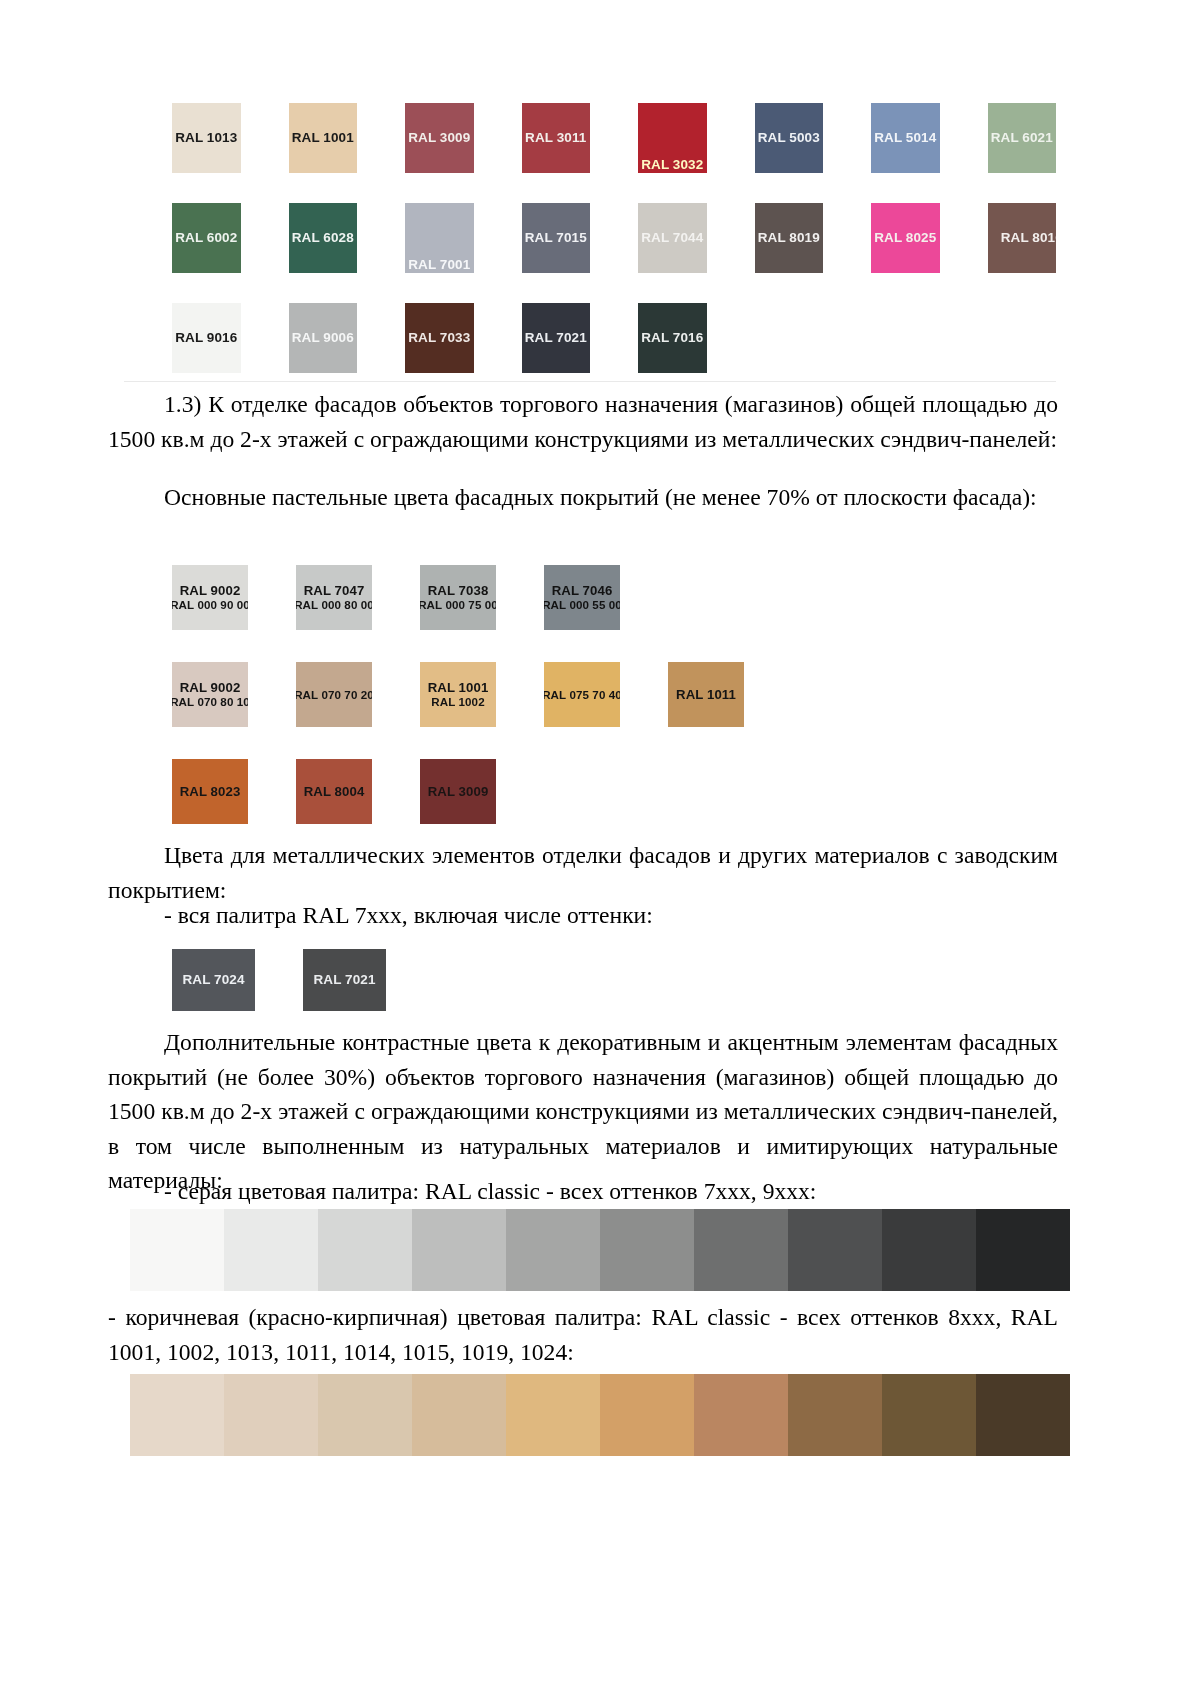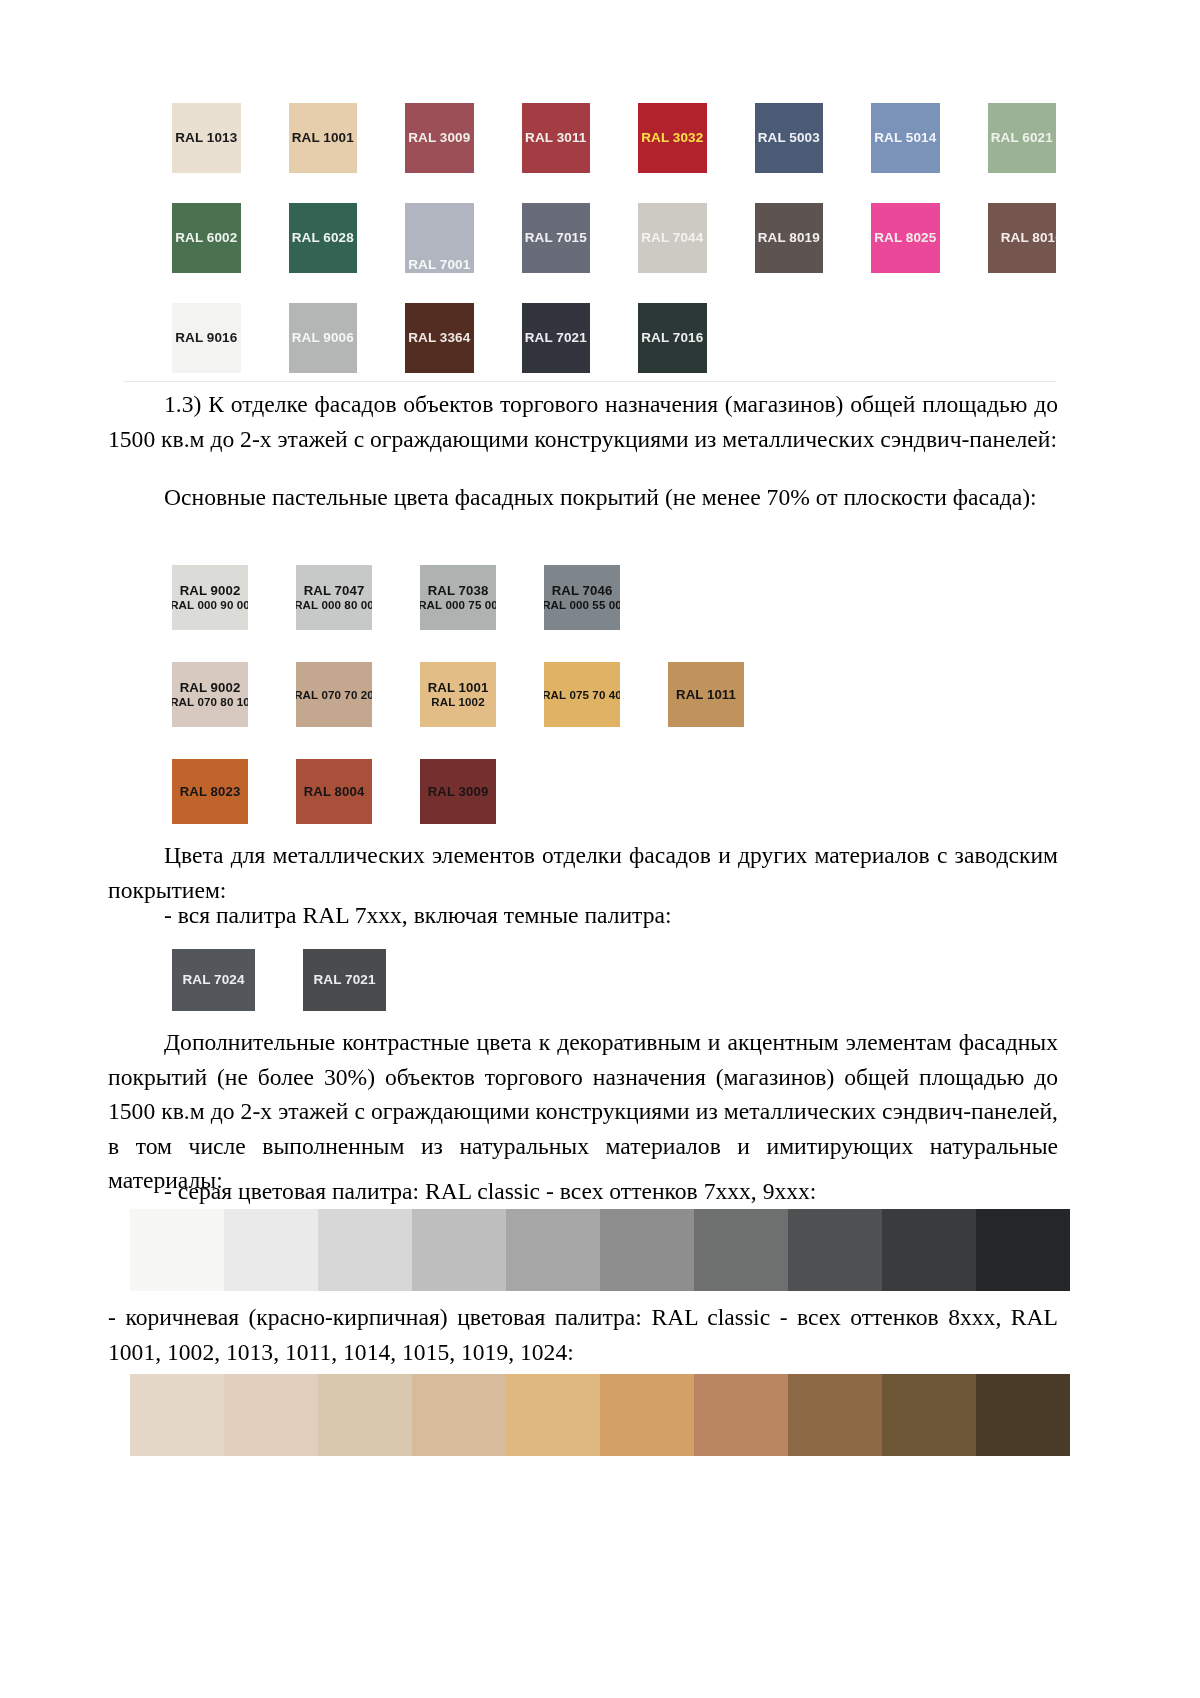--- a/index.html
+++ b/index.html
@@ -165,21 +165,21 @@
         <div class="swatch" style="background: rgb(156, 79, 87); color: rgb(242, 238, 234);">
           <span class="l1">RAL 3009</span>
         </div>
       </div>
       <div class="cellwrap">
         <div class="swatch" style="background: rgb(164, 60, 67); color: rgb(242, 238, 234);">
           <span class="l1">RAL 3011</span>
         </div>
       </div>
       <div class="cellwrap">
-        <div class="swatch" style="background: rgb(178, 34, 45); color: #fde047;">
+        <div class="swatch" style="background: rgb(178, 34, 45); color: #fef9c3; justify-content: flex-end;">
           <span class="l1">RAL 3032</span>
         </div>
       </div>
       <div class="cellwrap">
         <div class="swatch" style="background: rgb(75, 90, 117); color: rgb(238, 241, 245);">
           <span class="l1">RAL 5003</span>
         </div>
       </div>
       <div class="cellwrap">
         <div class="swatch" style="background: rgb(123, 147, 184); color: rgb(241, 244, 248);">
@@ -236,21 +236,21 @@
           <span class="l1">RAL 9016</span>
         </div>
       </div>
       <div class="cellwrap">
         <div class="swatch" style="background: rgb(180, 182, 182); color: rgb(245, 246, 246);">
           <span class="l1">RAL 9006</span>
         </div>
       </div>
       <div class="cellwrap">
         <div class="swatch" style="background: rgb(84, 45, 34); color: rgb(239, 232, 229);">
-          <span class="l1">RAL 3364</span>
+          <span class="l1">RAL 7033</span>
         </div>
       </div>
       <div class="cellwrap">
         <div class="swatch" style="background: rgb(50, 53, 62); color: rgb(236, 238, 241);">
           <span class="l1">RAL 7021</span>
         </div>
       </div>
       <div class="cellwrap">
         <div class="swatch" style="background: rgb(43, 56, 54); color: rgb(235, 238, 237);">
           <span class="l1">RAL 7016</span>
@@ -329,21 +329,21 @@
       </div>
       <div class="cellwrap">
         <div class="swatch" style="background: rgb(116, 48, 47); color: rgb(27, 20, 20);">
           <span class="l1">RAL 3009</span>
         </div>
       </div>
     </div>
 
   <div class="para indent" id="p-metal">Цвета для металлических элементов отделки фасадов и других материалов с заводским покрытием:</div>
 
-  <div class="para dash" id="p-metal-7">- вся палитра RAL 7xxx, включая темные палитра:</div>
+  <div class="para dash" id="p-metal-7">- вся палитра RAL 7xxx, включая числе оттенки:</div>
 
   <div class="swatch-grid" id="grid-metal">
       <div class="cellwrap">
         <div class="swatch" style="background: rgb(83, 86, 91); color: rgb(236, 239, 242);">
           <span class="l1">RAL 7024</span>
         </div>
       </div>
       <div class="cellwrap">
         <div class="swatch" style="background: rgb(74, 75, 76); color: rgb(234, 236, 238);">
           <span class="l1">RAL 7021</span>

